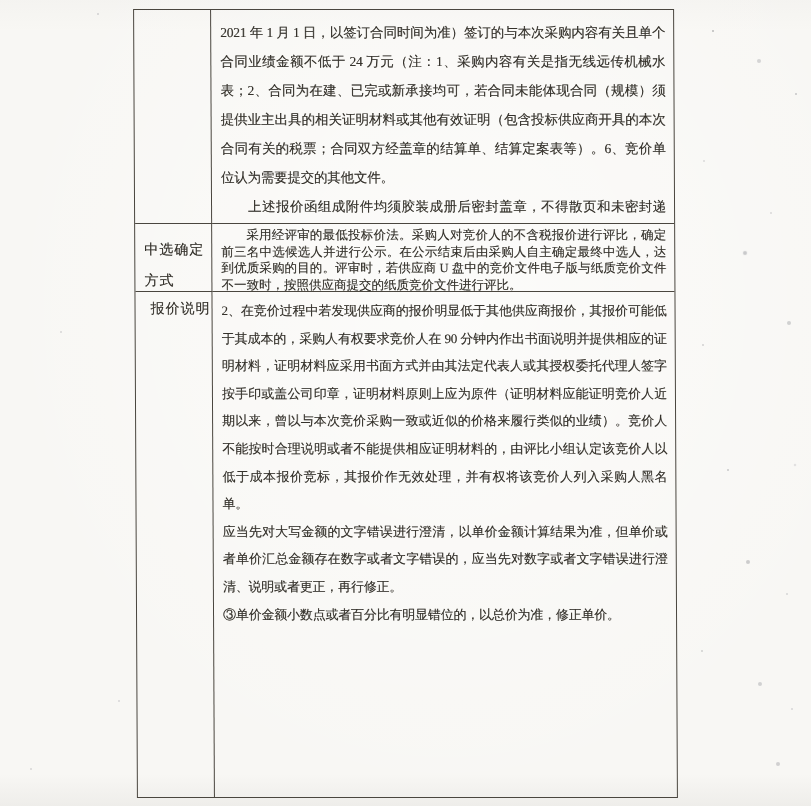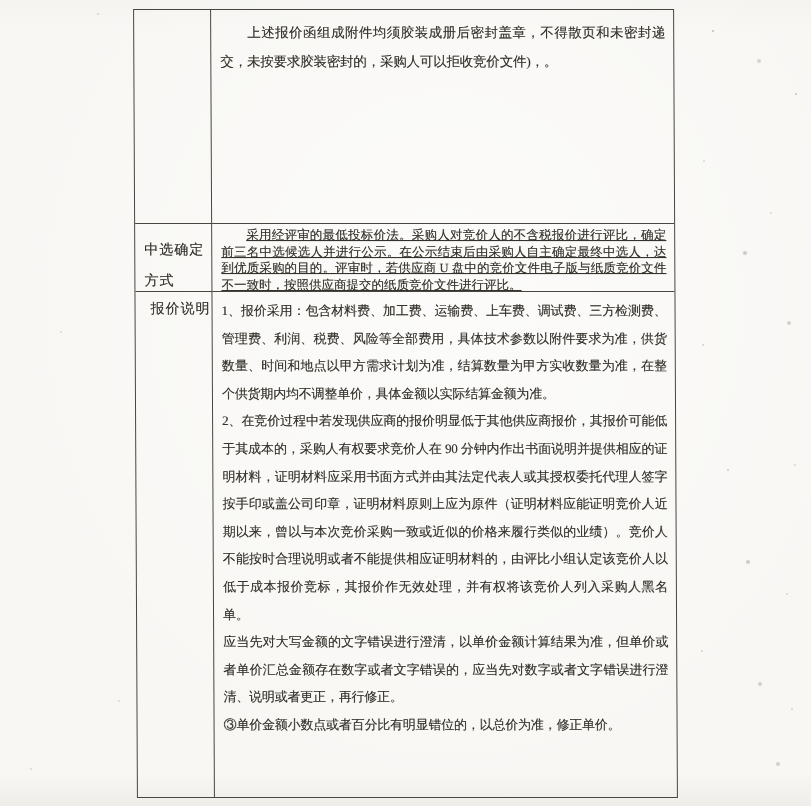--- a/index.html
+++ b/index.html
@@ -52,42 +52,42 @@
     text-shadow:.3px .2px 0 rgba(51,48,41,.45);
   }
   .cell{overflow:hidden;border-color:var(--line);}
   .lab{border-right:1.4px solid var(--line);font-size:14px;letter-spacing:1px;}
   .hline{border-bottom:1.4px solid var(--line);}
   .content{text-align:justify;}
   .content p{margin:0;}
   .indent{text-indent:2em;}
   .c1{font-size:13.5px;line-height:29px;padding:8px 8px 0 9px;letter-spacing:-.2px;}
   .lab2{padding:10px 4px 0 9px;line-height:31px;}
-  .c2{font-size:12.5px;line-height:16.6px;padding:3px 8px 0 9px;text-decoration:underline;}
+  .c2{font-size:12.5px;line-height:16.6px;padding:3px 8px 0 9px;}
   .lab3{padding:8px 0 0 15px;}
   .c3{font-size:13px;line-height:27.6px;padding:5px 8px 0 9px;letter-spacing:-.2px;}
 </style>
 </head>
 <body>
 
 <div class="specks"></div>
 
 <div class="doc-table">
 
   <div class="cell lab hline"></div>
   <div class="cell content c1 hline">
+    <p>2021 年 1 月 1 日，以签订合同时间为准）签订的与本次采购内容有关且单个合同业绩金额不低于 24 万元（注：1、采购内容有关是指无线远传机械水表；2、合同为在建、已完或新承接均可，若合同未能体现合同（规模）须提供业主出具的相关证明材料或其他有效证明（包含投标供应商开具的本次合同有关的税票；合同双方经盖章的结算单、结算定案表等）。6、竞价单位认为需要提交的其他文件。</p>
     <p class="indent">上述报价函组成附件均须胶装成册后密封盖章，不得散页和未密封递交，未按要求胶装密封的，采购人可以拒收竞价文件)，。</p>
   </div>
 
   <div class="cell lab lab2 hline">中选确定方式</div>
   <div class="cell content c2 hline">
     <p class="indent">采用经评审的最低投标价法。采购人对竞价人的不含税报价进行评比，确定前三名中选候选人并进行公示。在公示结束后由采购人自主确定最终中选人，达到优质采购的目的。评审时，若供应商 U 盘中的竞价文件电子版与纸质竞价文件不一致时，按照供应商提交的纸质竞价文件进行评比。</p>
   </div>
 
   <div class="cell lab lab3">报价说明</div>
   <div class="cell content c3">
-    <p>1、报价采用：包含材料费、加工费、运输费、上车费、调试费、三方检测费、管理费、利润、税费、风险等全部费用，具体技术参数以附件要求为准，供货数量、时间和地点以甲方需求计划为准，结算数量为甲方实收数量为准，在整个供货期内均不调整单价，具体金额以实际结算金额为准。</p>
     <p>2、在竞价过程中若发现供应商的报价明显低于其他供应商报价，其报价可能低于其成本的，采购人有权要求竞价人在 90 分钟内作出书面说明并提供相应的证明材料，证明材料应采用书面方式并由其法定代表人或其授权委托代理人签字按手印或盖公司印章，证明材料原则上应为原件（证明材料应能证明竞价人近期以来，曾以与本次竞价采购一致或近似的价格来履行类似的业绩）。竞价人不能按时合理说明或者不能提供相应证明材料的，由评比小组认定该竞价人以低于成本报价竞标，其报价作无效处理，并有权将该竞价人列入采购人黑名单。</p>
     <p>应当先对大写金额的文字错误进行澄清，以单价金额计算结果为准，但单价或者单价汇总金额存在数字或者文字错误的，应当先对数字或者文字错误进行澄清、说明或者更正，再行修正。</p>
     <p>③单价金额小数点或者百分比有明显错位的，以总价为准，修正单价。</p>
   </div>
 
 </div>
 
 </body></html>

